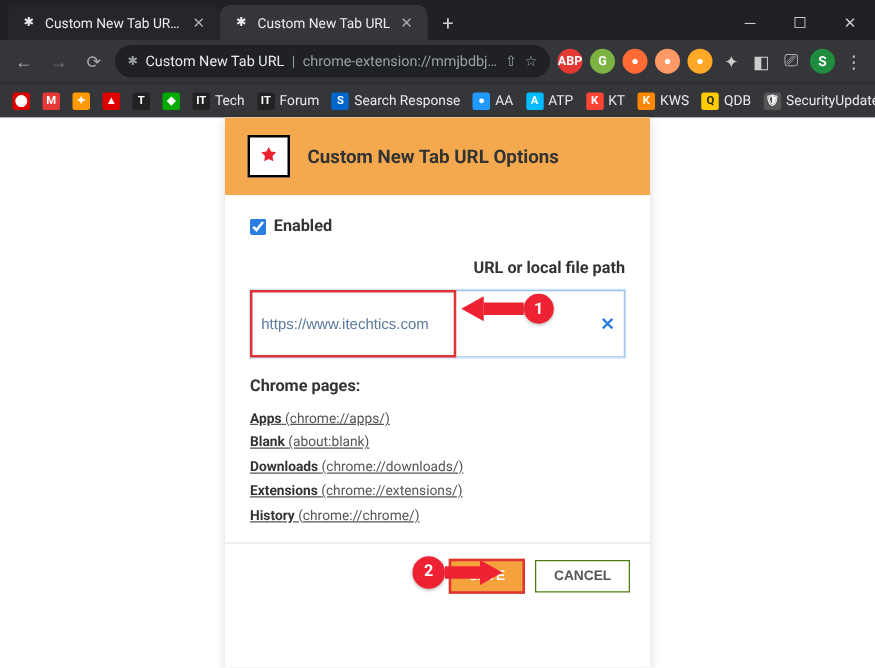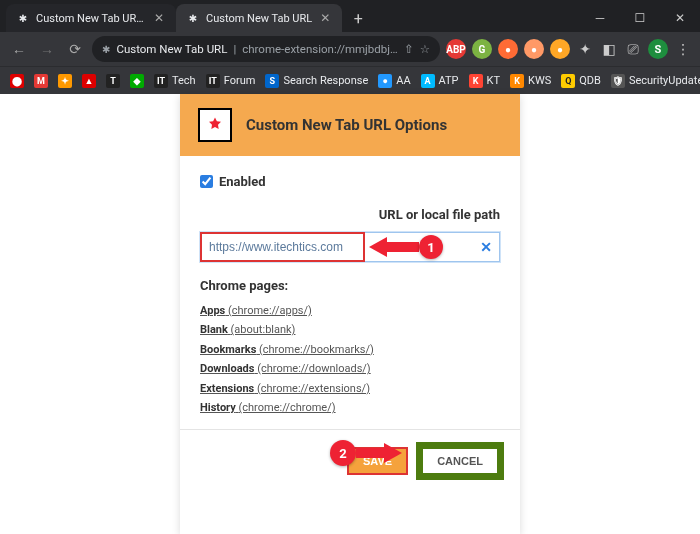--- a/index.html
+++ b/index.html
@@ -41,31 +41,31 @@
   .panel-title { font-size: 15px; font-weight: 700; color: #333; }
 
   .panel-body { padding: 18px 20px 10px 20px; font-size: 12px; color: #333; }
   .row-enabled { display:flex; align-items:center; gap:6px; margin-bottom: 18px;}
   .row-enabled input { accent-color: #2a7de1; width:13px; height:13px;}
   .row-enabled label { font-weight: 700; font-size: 13px; color:#333;}
 
   .field-label { font-weight: 700; font-size: 13px; margin-bottom: 10px; text-align: right; }
   .input-wrap { position: relative; display:flex; align-items:center; border:1px solid #9fc5ee; box-shadow:0 0 0 1px #cfe3f8; margin-bottom:16px;}
   .input-highlight { position:absolute; left:-1px; top:-1px; bottom:-1px; width:165px; border:2px solid #d33; pointer-events:none;}
-  .url-input { flex:1; border:none; padding:7px 8px; font-size:12px; color:#6c8; outline:none; background:transparent;}
+  .url-input { flex:1; border:none; padding:19px 8px; font-size:12px; color:#6c8; outline:none; background:transparent;}
   .url-input::placeholder{color:#999;}
   .clear-btn { width:26px; text-align:center; color:#2a7de1; font-weight:bold; font-size:14px; cursor:pointer;}
 
   .sub-label { font-weight:700; font-size:13px; margin-bottom:10px;}
   .chrome-pages { list-style:none; }
   .chrome-pages li { font-size:11px; color:#555; margin-bottom:4px; line-height:1.4;text-decoration:underline;}
   .chrome-pages li b { color:#333; font-weight:700;}
 
   .panel-footer { border-top:1px solid #e4e4e4; padding:12px 16px; display:flex; justify-content:flex-end; gap:8px; align-items:center; position:relative;}
-  .btn { padding:6px 14px; font-size:11px; font-weight:600; border:7px solid #4d7c0f; background:#fff; color:#555; cursor:pointer;}
+  .btn { padding:6px 14px; font-size:11px; font-weight:600; border:1px solid #4d7c0f; background:#fff; color:#555; cursor:pointer;}
   .btn.save { background:#f5a23c; color:#fff; border:2px solid #d33;}
 
   
   .annot { position:absolute; display:flex; align-items:center; pointer-events:none; z-index:10;}
   .annot .arrow-body { height:10px; background:#e23; }
   .annot .arrow-head { width:0; height:0; border-top:10px solid transparent; border-bottom:10px solid transparent; border-right:18px solid #e23;}
   .annot .num { width:24px; height:24px; border-radius:50%; background:#e23; color:#fff; font-weight:700; display:flex; align-items:center; justify-content:center; font-size:13px; box-shadow:0 1px 3px rgba(0,0,0,0.3);}
   .annot .num.big { width:26px; height:26px;}
 </style>
 </head>
@@ -201,21 +201,20 @@
           <div class="arrow-head"></div>
           <div class="arrow-body" style="width:32px;"></div>
           <div class="num">1</div>
         </div>
       </div>
 
       <div class="sub-label">Chrome pages:</div>
       <ul class="chrome-pages">
         <li><b>Apps</b> <span>(chrome://apps/)</span></li>
         <li><b>Blank</b> <span>(about:blank)</span></li>
-        <li><b>Bookmarks</b> <span>(chrome://bookmarks/)</span></li>
         <li><b>Downloads</b> <span>(chrome://downloads/)</span></li>
         <li><b>Extensions</b> <span>(chrome://extensions/)</span></li>
         <li><b>History</b> <span>(chrome://chrome/)</span></li>
       </ul>
     </div>
 
     <div class="panel-footer">
 
       <div class="annot" style="right:118px; top:10px;">
         <div class="num big">2</div>

